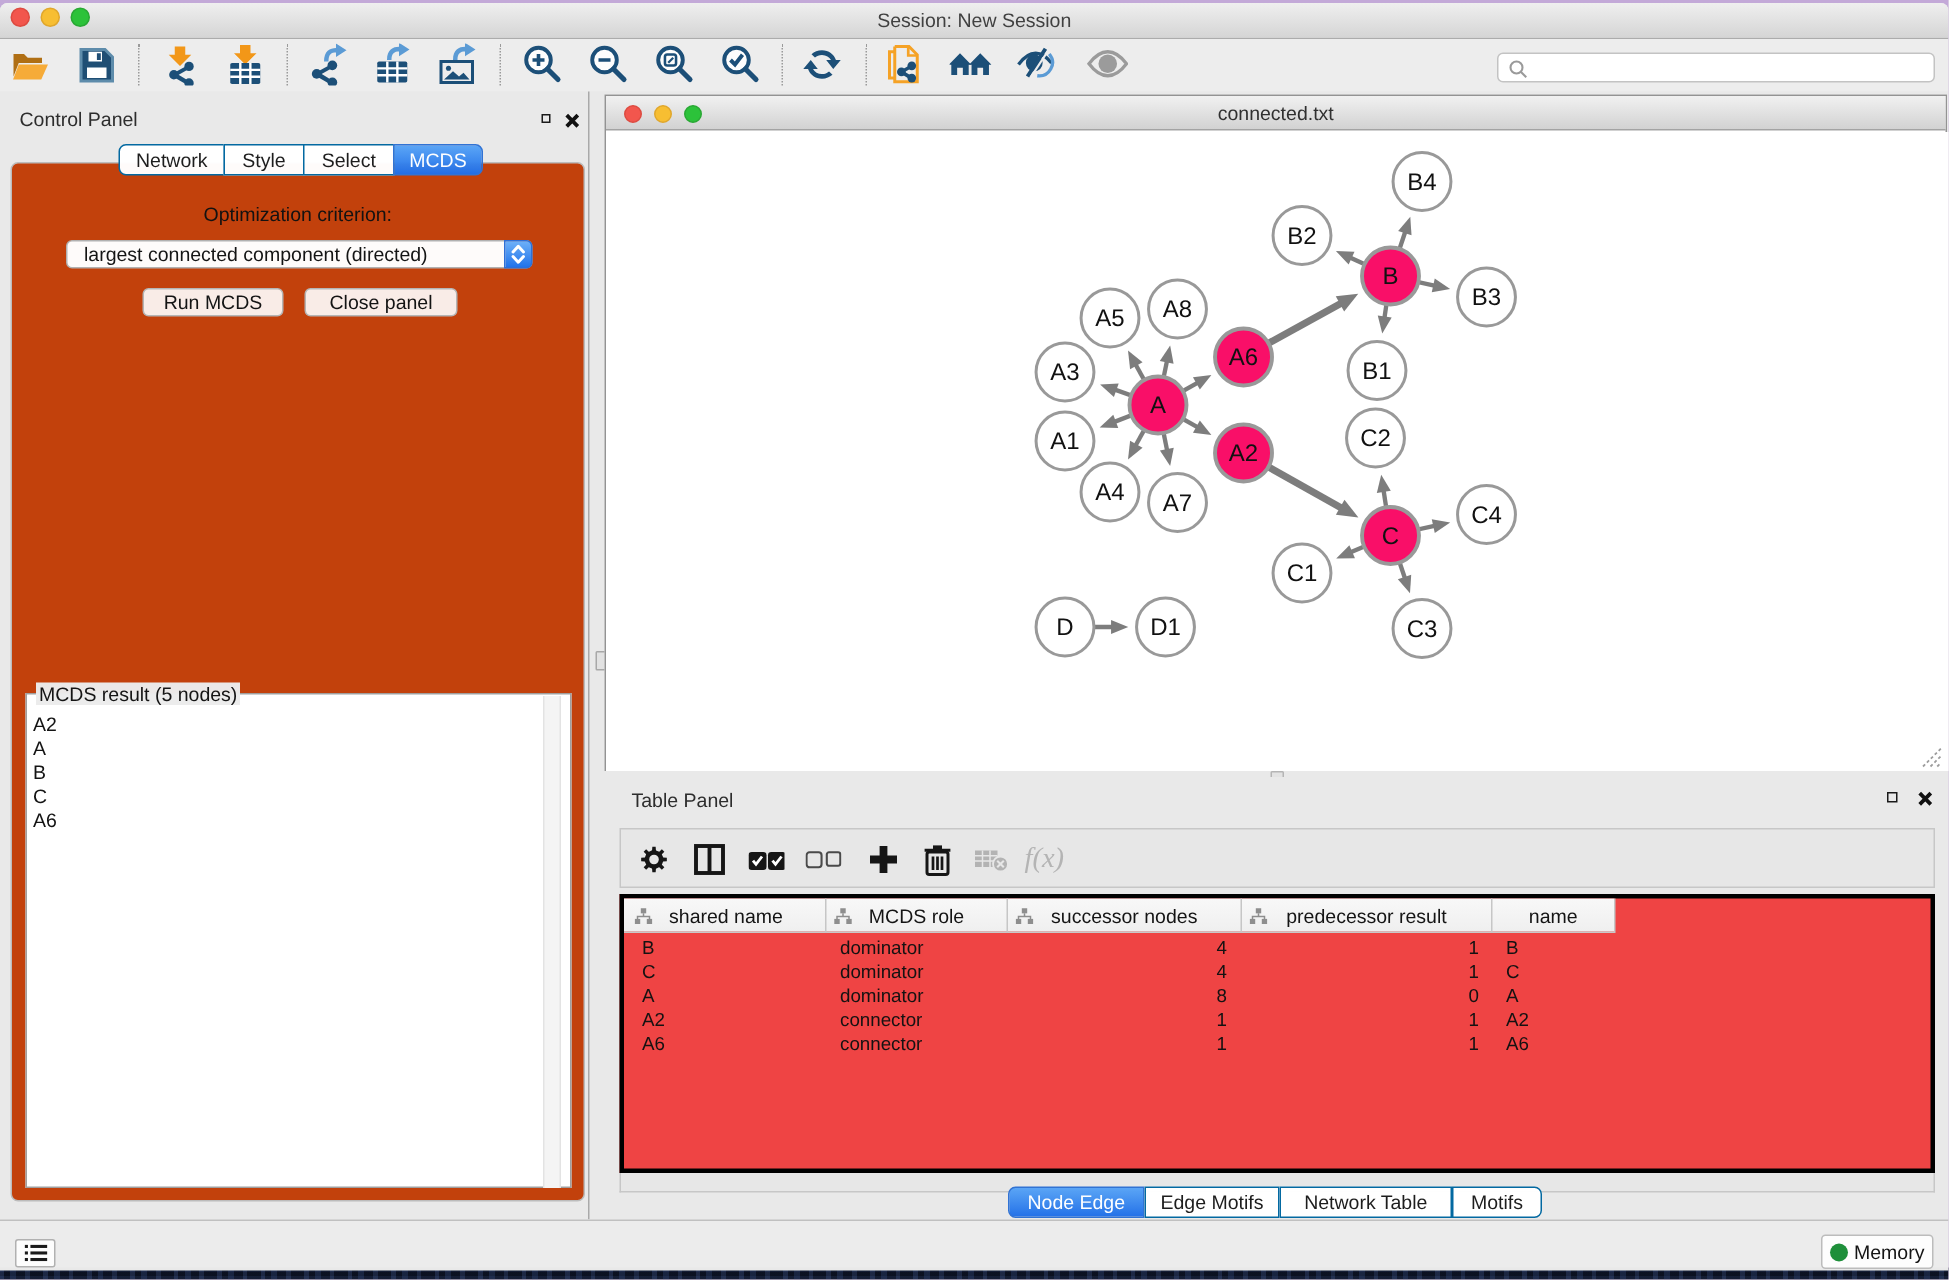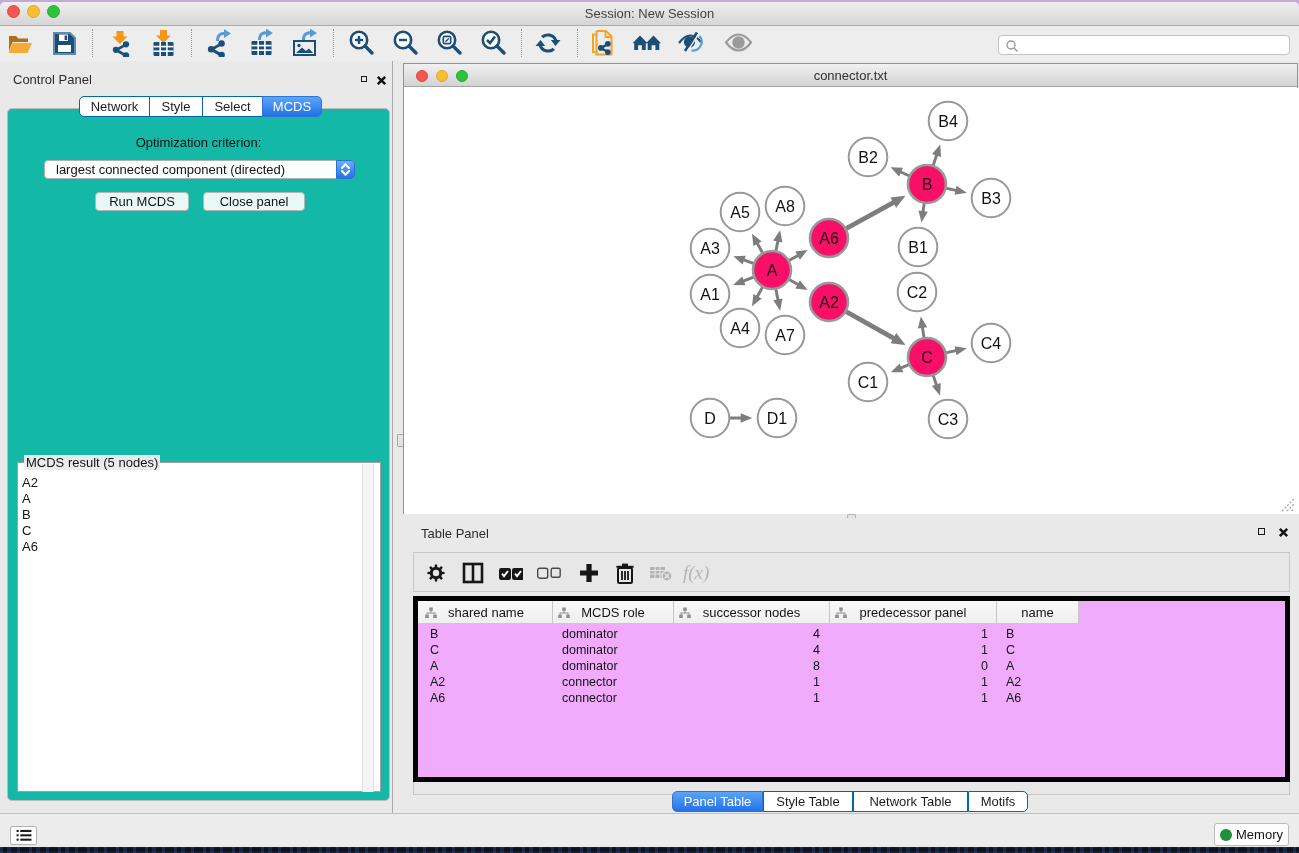--- a/index.html
+++ b/index.html
@@ -37,21 +37,21 @@
   border-right:1px solid #a9a9a9; background:#e9e9e9;padding-left:14px; }
 #cptitle { position:absolute; left:13px; top:11px; font-size:13px; color:rgba(42,42,42,0.99); }
 .wicon-sq { position:absolute; width:6px; height:6px; border:1.5px solid #1a1a1a; }
 .wicon-x { position:absolute; font-size:12px; font-weight:bold; color:rgba(17,17,17,0.99); line-height:11px; }
 #cpanel .wicon-sq { left:361px; top:15px; }
 #cpanel .wicon-x { left:376px; top:14px; }
 #cptabs { position:absolute; left:0px; top:35px; height:21px; z-index:3; }
 .seg { position:absolute; top:0; height:21px; background:rgba(255,255,255,0.98); border:1px solid #0369a1;
   font-size:13px; color:rgba(26,26,26,0.99); text-align:center; line-height:19px; }
 #cpbox { position:absolute; left:7px; top:47px; width:383px; height:693px;
-  border:1px solid #bcbcbc; border-radius:5px; background:#14b8a6; }
+  border:1px solid #bcbcbc; border-radius:5px; background:#c2410c; }
 #optlabel { position:absolute; left:0; top:26px; width:100%; text-align:center;
   font-size:13px; color:rgba(17,17,17,0.99); }
 #dropdown { position:absolute; left:36px; top:51px; width:311px; height:19px;
   background:rgba(255,255,255,0.98); border:1px solid #b1b1b1; border-radius:4px; font-size:13px;
   line-height:17px; padding-left:11px; color:rgba(17,17,17,0.99); }
 #spinner { position:absolute; right:-1px; top:-1px; width:19px; height:19px; border-radius:0 4px 4px 0;
   background:linear-gradient(#6db0f8,#2173ea); border:1px solid #2e6fd6; }
 .btn { position:absolute; top:83px; height:19px; background:rgba(255,255,255,0.9); border:1px solid #b5b5b5;
   border-radius:4px; font-size:13px; color:rgba(17,17,17,0.99); text-align:center; line-height:17px; }
 #btnrun { left:87px; width:94px; }
@@ -80,21 +80,21 @@
   background:#e3e3e3; border:1px solid #b5b5b5; border-radius:1px; }
 
 #tpanel { position:absolute; left:394px; top:457px; width:821px; height:295px; background:#e9e9e9; }
 #tptitle { position:absolute; left:27px; top:8px; font-size:13px; color:rgba(42,42,42,0.99); }
 #tpanel .wicon-sq { left:1243px; top:10px; position:absolute; }
 #tpanel .wicon-x { left:1281px; top:9px; position:absolute; }
 
 #tptoolbar { position:absolute; left:19px; top:34px; width:877px; height:40px;
   background:#e7e7e7; border:1px solid #c7c7c7; }
 #tscroll { position:absolute; left:19px; top:78px; width:877px; height:186px;
-  background:#f0abfc; border:5px solid #000000; }
+  background:#ef4444; border:3px solid #000000; }
 #tbottom { position:absolute; left:19px; top:264px; width:877px; height:13px;
   background:#e7e7e7; border:1px solid #c7c7c7; border-top:none; }
 
 #btabs { position:absolute; left:278px; top:276px; height:21px; }
 
 #statusbar { position:absolute; left:0; top:811px; width:1299px; height:32px;
   border-top:1px solid #c0c0c0; background:#ececec; }
 #listbtn { position:absolute; left:10px; top:12px; width:27px; height:19px;
   background:#fdfdfd; border:1px solid #b1b1b1; border-radius:2px; }
 #membtn { position:absolute; left:1214px; top:9px; width:75px; height:23px;
@@ -290,21 +290,21 @@
   <div id="resultlist">A2<br>A<br>B<br>C<br>A6</div>
 </div>
 </div>
       </div>
     <div id="vsplit"></div>
     <div id="netwin">
       <div id="nettitle">
         <div class="tl t1"></div>
           <div class="tl t2"></div>
           <div class="tl t3"></div>
-        <div id="nettitletext">connector.txt</div>
+        <div id="nettitletext">connected.txt</div>
       </div>
       <div id="netcanvas">
           <svg width="893" height="426" viewBox="404 87 893 426" style="position:absolute;left:0;top:0;">
 <line x1="772.0" y1="269.0" x2="742.5" y2="280.4" stroke="#7d7d7d" stroke-width="2.9"></line>
 <polygon points="733.1,284.0 742.2,275.5 745.5,284.3" fill="#7d7d7d"></polygon>
 <line x1="772.0" y1="269.0" x2="742.8" y2="258.6" stroke="#7d7d7d" stroke-width="2.9"></line>
 <polygon points="733.4,255.3 745.8,254.7 742.6,263.6" fill="#7d7d7d"></polygon>
 <line x1="772.0" y1="269.0" x2="756.8" y2="296.5" stroke="#7d7d7d" stroke-width="2.9"></line>
 <polygon points="752.0,305.3 753.4,292.9 761.7,297.5" fill="#7d7d7d"></polygon>
 <line x1="772.0" y1="269.0" x2="756.8" y2="241.5" stroke="#7d7d7d" stroke-width="2.9"></line>
@@ -479,21 +479,21 @@
                   <path d="M5.5 3.9 L6.5 3.9 6.5 5.5 10.5 5.5 10.5 7.6 9.5 7.6 9.5 6.5 2.5 6.5 2.5 7.6 1.5 7.6 1.5 5.5 5.5 5.5Z"></path>
                 </g>
               </svg><span>successor nodes</span></div>
             <div class="hcell" style="left:412px;width:167px;"><svg width="12" height="12" viewBox="0 0 12 12" style="position:absolute;left:5.0px;top:6px;">
                 <g fill="#8e8e8e">
                   <rect x="4.2" y="0.5" width="3.6" height="3.4"></rect>
                   <rect x="0.2" y="7.6" width="3.6" height="3.4"></rect>
                   <rect x="8.2" y="7.6" width="3.6" height="3.4"></rect>
                   <path d="M5.5 3.9 L6.5 3.9 6.5 5.5 10.5 5.5 10.5 7.6 9.5 7.6 9.5 6.5 2.5 6.5 2.5 7.6 1.5 7.6 1.5 5.5 5.5 5.5Z"></path>
                 </g>
-              </svg><span>predecessor panel</span></div>
+              </svg><span>predecessor result</span></div>
             <div class="hcell" style="left:579px;width:82px;"><span>name</span></div>
           </div>
           <div class="trow" style="left:12px;top:25px;">B</div>
           <div class="trow" style="left:144px;top:25px;">dominator</div>
           <div class="trow" style="left:342px;top:25px;width:60px;text-align:right;">4</div>
           <div class="trow" style="left:510px;top:25px;width:60px;text-align:right;">1</div>
           <div class="trow" style="left:588px;top:25px;">B</div>
           <div class="trow" style="left:12px;top:41px;">C</div>
           <div class="trow" style="left:144px;top:41px;">dominator</div>
           <div class="trow" style="left:342px;top:41px;width:60px;text-align:right;">4</div>
@@ -510,22 +510,22 @@
           <div class="trow" style="left:510px;top:73px;width:60px;text-align:right;">1</div>
           <div class="trow" style="left:588px;top:73px;">A2</div>
           <div class="trow" style="left:12px;top:89px;">A6</div>
           <div class="trow" style="left:144px;top:89px;">connector</div>
           <div class="trow" style="left:342px;top:89px;width:60px;text-align:right;">1</div>
           <div class="trow" style="left:510px;top:89px;width:60px;text-align:right;">1</div>
           <div class="trow" style="left:588px;top:89px;">A6</div>
         </div>
 <div id="tbottom"></div>
 <div id="btabs" style="left:0;top:0;">
-          <div class="seg" style="left:278px;width:91px;top:273px;border-radius:5px 0 0 5px;background:linear-gradient(rgba(88,164,246,0.98),rgba(32,111,232,0.98));color:rgba(255,255,255,0.99);border-color:#3173d4;">Panel Table</div>
-          <div class="seg" style="left:369px;width:90px;top:273px;">Style Table</div>
+          <div class="seg" style="left:278px;width:91px;top:273px;border-radius:5px 0 0 5px;background:linear-gradient(rgba(88,164,246,0.98),rgba(32,111,232,0.98));color:rgba(255,255,255,0.99);border-color:#3173d4;">Node Edge</div>
+          <div class="seg" style="left:369px;width:90px;top:273px;">Edge Motifs</div>
           <div class="seg" style="left:459px;width:115px;top:273px;">Network Table</div>
           <div class="seg" style="left:574px;width:60px;top:273px;border-radius:0 5px 5px 0;">Motifs</div>
         </div>
       </div>
   </div>
   <div id="statusbar">
     <div id="listbtn">
         <svg width="16" height="13" viewBox="0 0 16 14" style="position:absolute;left:5px;top:2px;">
           <g fill="#1a1a1a">
             <rect x="0" y="1" width="2.2" height="2.2"></rect>

